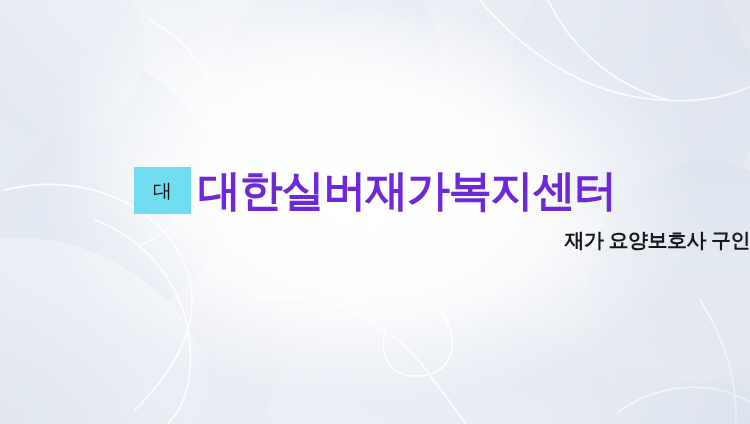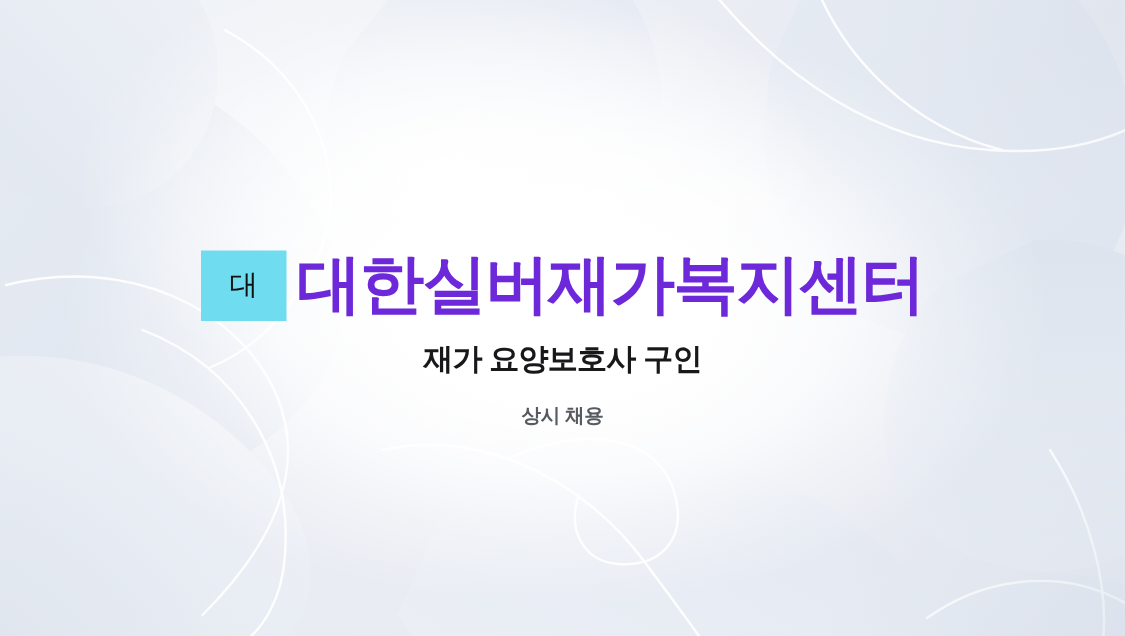--- a/index.html
+++ b/index.html
@@ -94,21 +94,21 @@
     font-weight: 700;
     color: #6d28d9;
     letter-spacing: -1.2px;
     line-height: 1;
     white-space: nowrap;
   }
   #headline {
     position: absolute;
     left: 0; right: 0;
     top: 228px;
-    text-align: center;
+    text-align: right;
     font-size: 20px;
     font-weight: 700;
     color: #18181a;
     letter-spacing: -0.5px;
     line-height: 1.2;
   }
   #caption {
     position: absolute;
     left: 0; right: 0;
     top: 269px;
@@ -193,16 +193,15 @@
 
     <div id="title-row">
       <div id="logo-badge">
         <span id="logo-badge-text">대</span>
       </div>
       <h1 id="org-title">대한실버재가복지센터</h1>
     </div>
 
     <div id="headline">재가 요양보호사 구인</div>
 
-    <div id="caption">상시 채용</div>
 
   </div>
 </div>
 
 </body></html>

